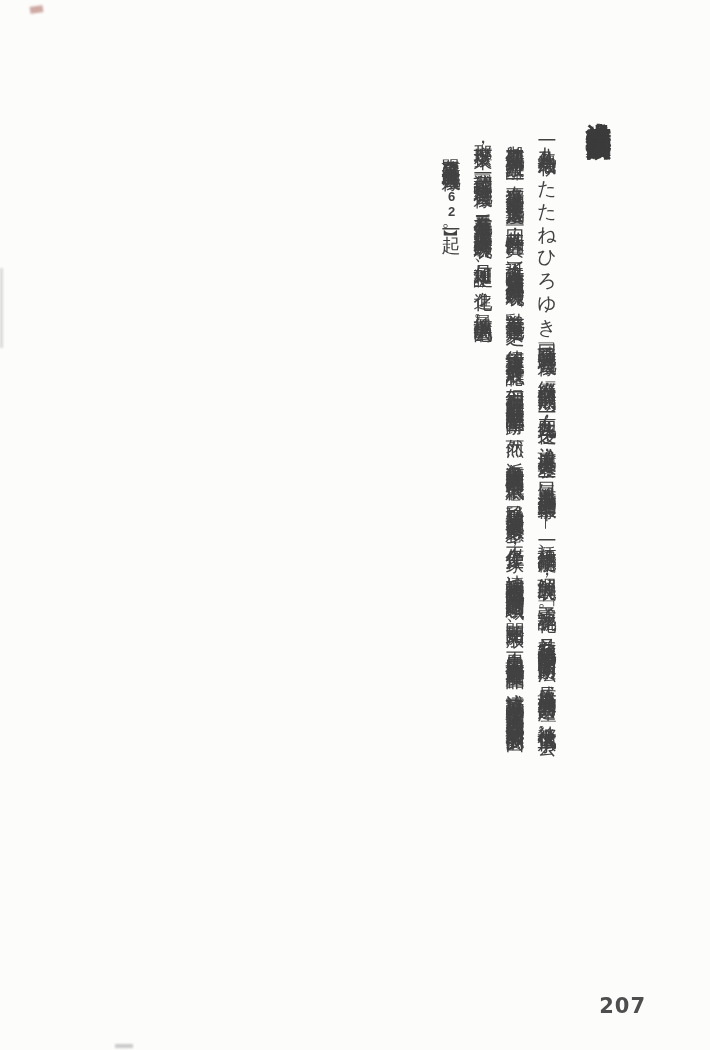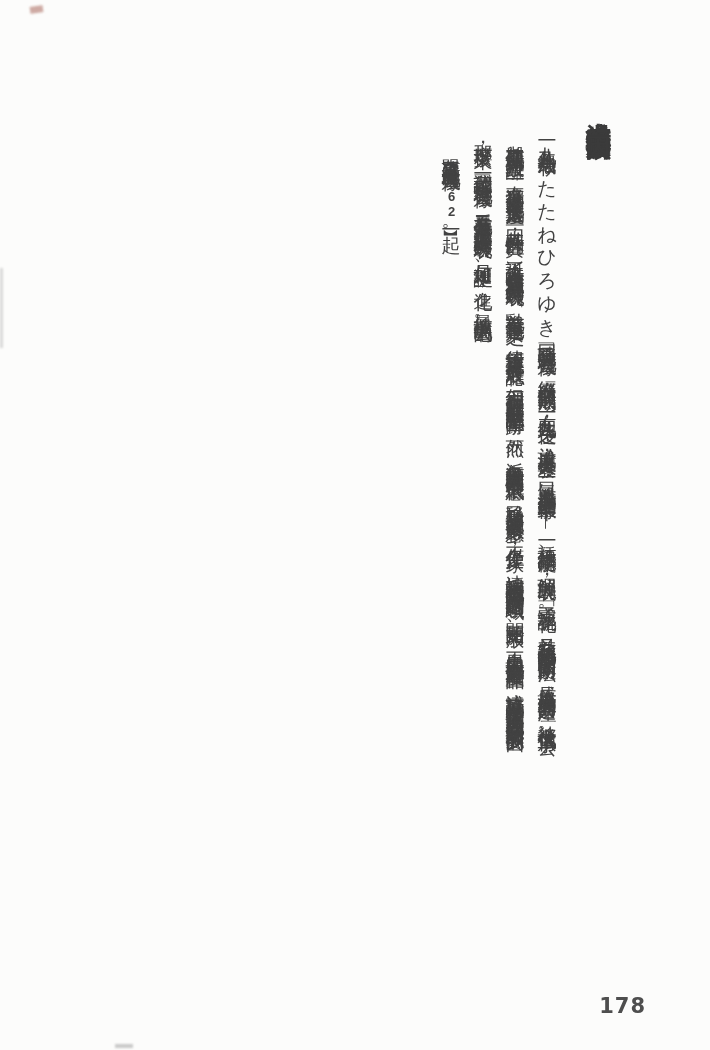--- a/index.html
+++ b/index.html
@@ -102,19 +102,19 @@
 
   <h1 class="chapter-title">成人漫畫特有的表現向外擴張的原因</h1>
 
   <div class="body-text">
     <p>一九八八年奧浩哉和うたたねひろゆき同時發現的「乳首殘像」，經歷過空白的熟成期，在一九九四年之後，於成人漫畫界大爆發，一口氣成為成人漫畫界的工業標準——一種任誰都能使用、理解的表現，完成了「記號化」。並且在記號化後仍不斷開發出新的使用法，成長為成人漫畫界的共同遺產，被後世代代傳承下去。</p>
     <p>與其他領域保持著一段距離，一直在遺世獨立的世界進化之成人漫畫，因其特殊的性質，誕生了許多只有這個領域才看得到的特殊表現。「乳首殘像」也是其中之一。儘管這種表現發祥於一般雜誌，但卻有很長一段時間在一般雜誌中銷聲匿跡。然而，近年各類漫畫間的區隔性愈來愈低，移民者和越境者的數量愈來愈多。不僅是作家，連編輯和讀者也不再侷限於特定的閱讀領域，開始更開放、更自由地去尋找有趣的漫畫作品。這或許就是原本被關在成人漫畫內的表現手法開始向外擴散的要因。</p>
     <p>那麼接下來，讓我們一起揮別「乳首殘像」，看看其他長年潛藏在成人漫畫深處的特殊表現，是如何誕生、進化，最後擴散出去的吧。</p>
     <p class="deep-indent"><span>跟著三峯徹的乳首殘像</span><span class="figref"><span>【圖</span><span class="upright">2-62</span><span>】</span></span><span>一起。</span></p>
   </div>
 
-  <div class="page-number">178</div>
+  <div class="page-number">207</div>
 
   <div class="artifact-topleft-mark"></div>
   <div class="artifact-left-edge"></div>
   <div class="artifact-bottom-mark"></div>
 
 </div>
 
 </body></html>

